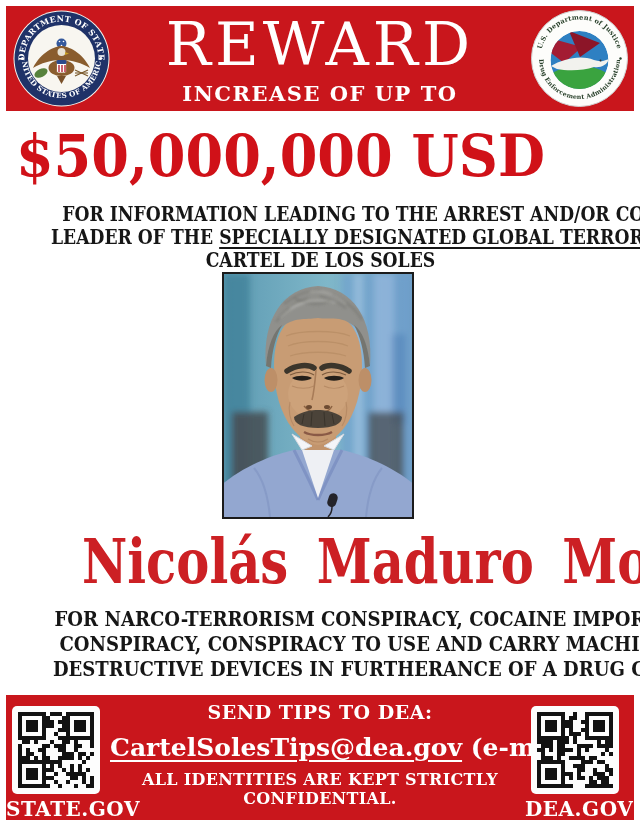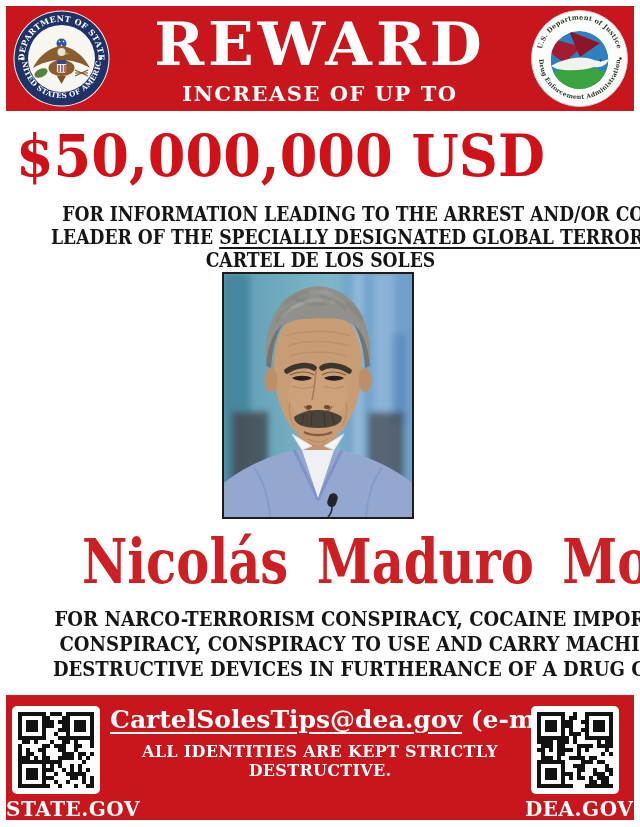--- a/index.html
+++ b/index.html
@@ -12,21 +12,21 @@
   .poster{
     position:relative;width:640px;height:827px;background:#ffffff;
     overflow:hidden;font-family:"DejaVu Serif",serif;
   }
   
   .top-band{position:absolute;left:6px;top:6px;width:628px;height:105px;background:var(--band-red);}
   .seal{position:absolute;top:4px;width:97px;height:97px;}
   .seal.left{left:7px;}
   .seal.right{right:6px;}
   .header-center{position:absolute;left:110px;right:110px;top:0;height:100%;text-align:center;color:#fff;}
-  .reward-title{font-size:60px;font-weight:bold;letter-spacing:4px;line-height:1;margin-top:8px;white-space:nowrap;}
+  .reward-title{font-size:60px;font-weight:normal;letter-spacing:4px;line-height:1;margin-top:8px;white-space:nowrap;}
   .reward-subtitle{font-size:21px;font-weight:bold;letter-spacing:1.5px;margin-top:7px;white-space:nowrap;}
   
   .amount{position:absolute;top:126px;left:0;width:560px;text-align:center;
     color:var(--money-red);font-size:57px;font-weight:bold;line-height:60px;white-space:nowrap;}
   .amount>span{display:inline-block;transform:scaleX(.95);transform-origin:50% 50%;}
   
   .lead{position:absolute;top:203px;left:0;width:640px;text-align:center;color:var(--ink);
     font-weight:bold;font-size:20px;line-height:23px;}
   .condensed{display:inline-block;transform:scaleX(.86);transform-origin:50% 50%;white-space:nowrap;}
   .u{text-decoration:underline;text-decoration-thickness:2px;text-underline-offset:3px;}
@@ -632,24 +632,25 @@
           <i class="on"></i>
           <i></i>
           <i></i>
           <i class="on"></i>
           <i class="on"></i>
         </div>
     </div>
     <div class="qr-label qleft">STATE.GOV</div>
 
     <div class="tips">
+      <div class="tips-heading">SEND TIPS TO DEA:</div>
       <div class="tips-email"><span class="email-link">CartelSolesTips@dea.gov</span><span> (e-mail)</span></div>
       <div class="confidential">
         <div>ALL IDENTITIES ARE KEPT STRICTLY</div>
-        <div>DESTRUCTIVE.</div>
+        <div>CONFIDENTIAL.</div>
       </div>
     </div>
 
     <div class="qr-card qright">
       <div class="qr" id="qrDea">
           <i class="on"></i>
           <i class="on"></i>
           <i class="on"></i>
           <i class="on"></i>
           <i class="on"></i>

